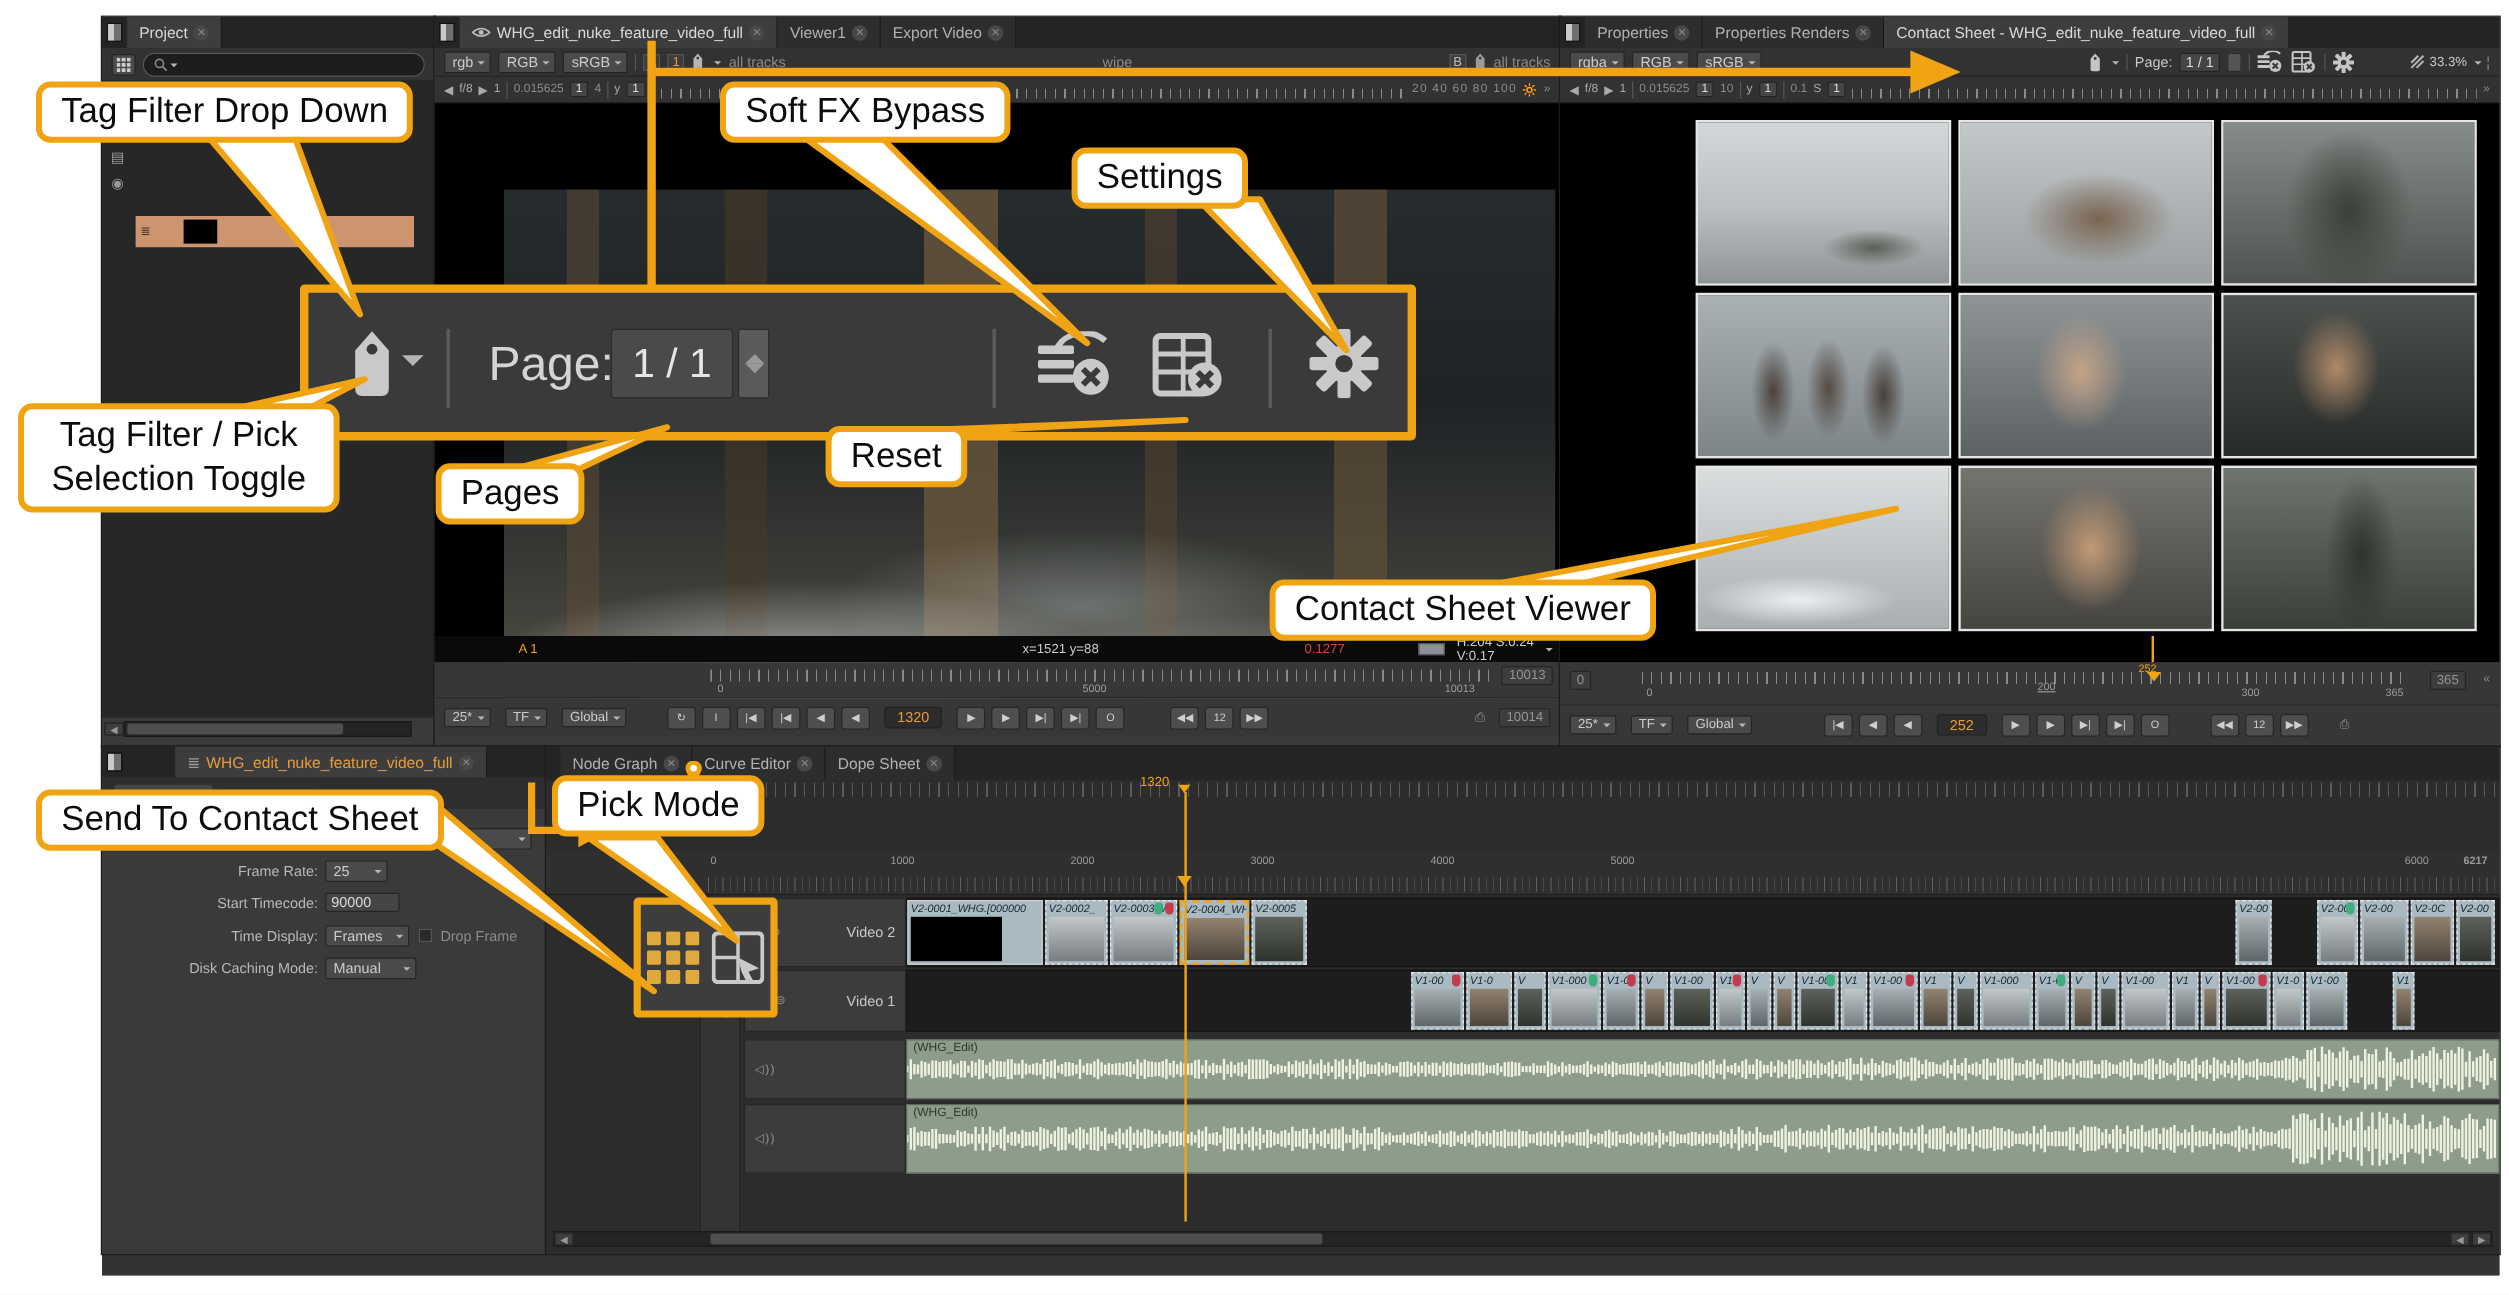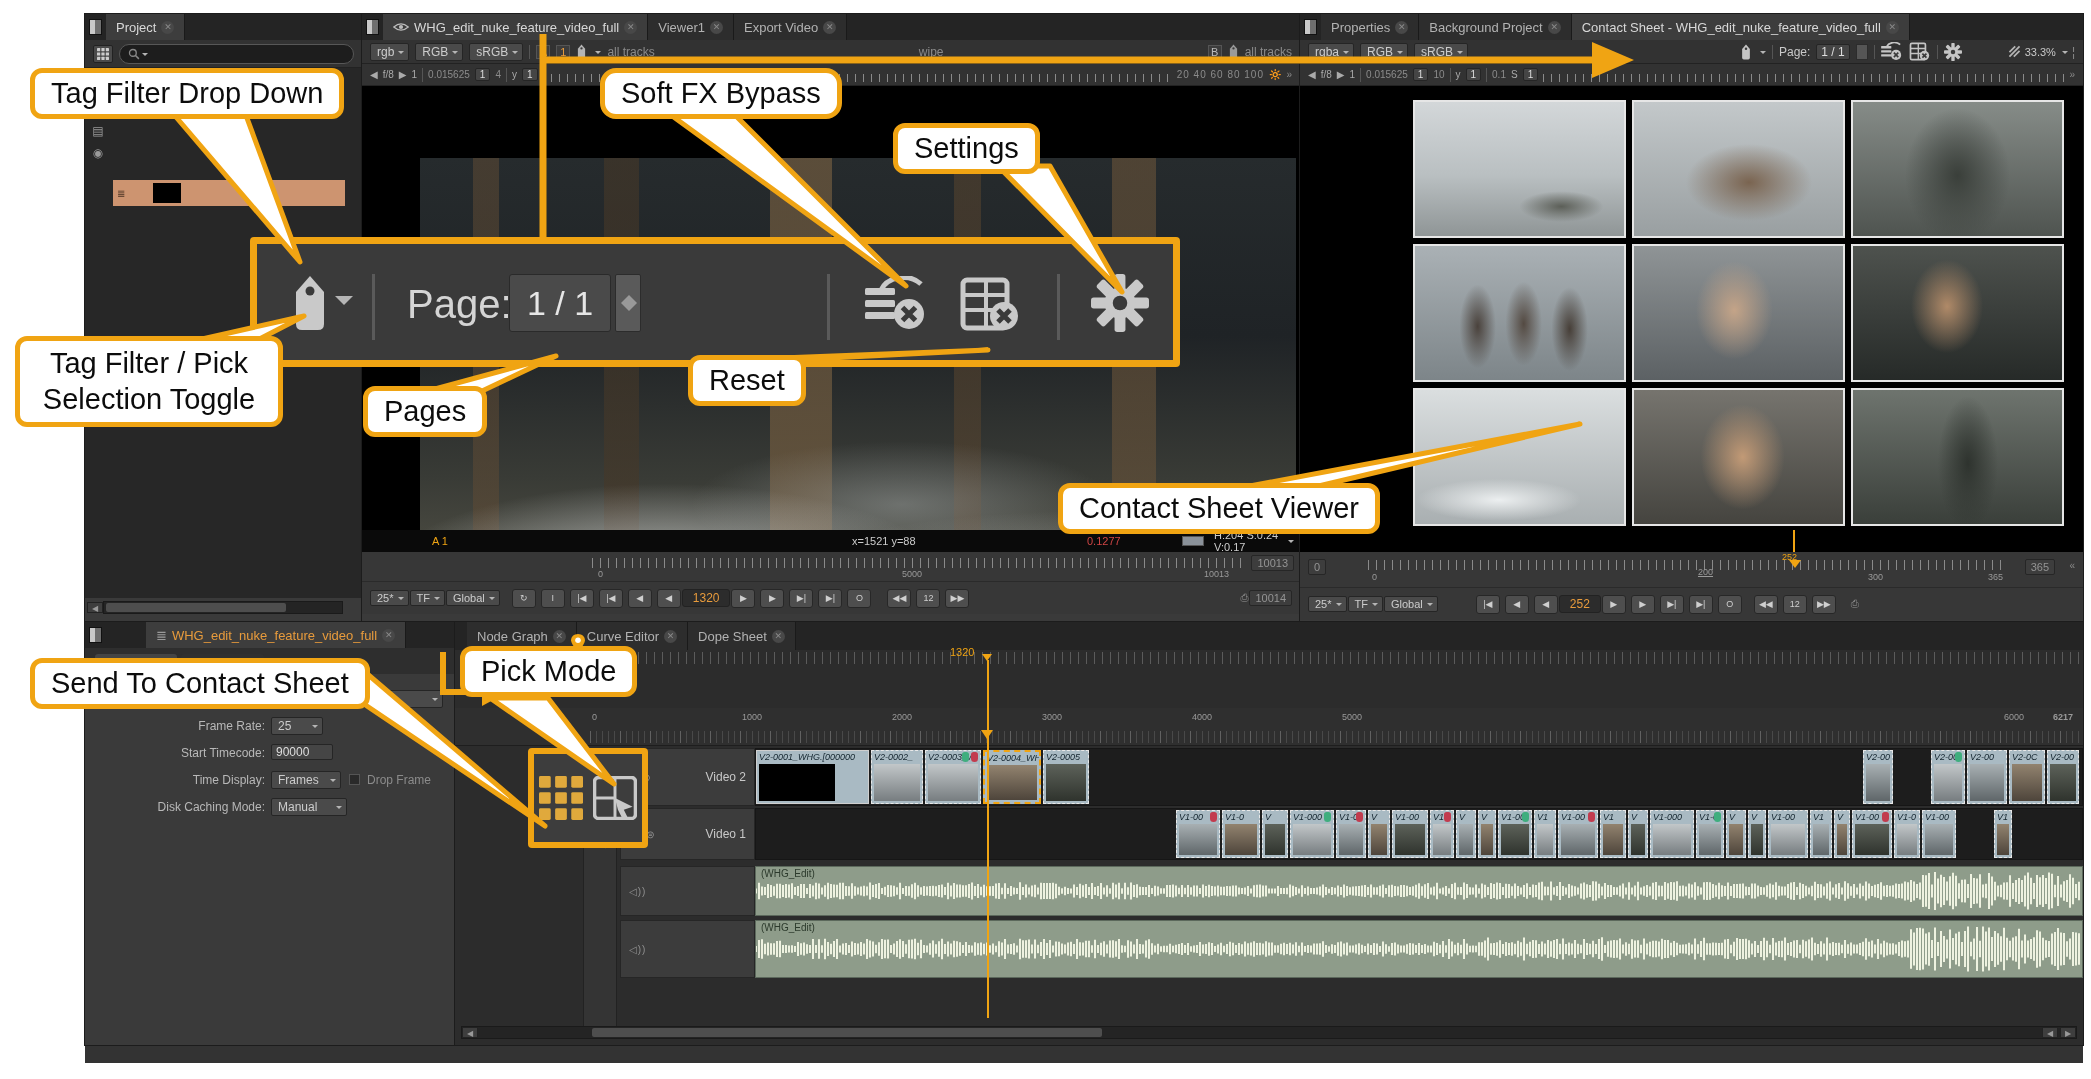--- a/index.html
+++ b/index.html
@@ -22,21 +22,21 @@
   .dd{background:#4a4a4a;border:1px solid #252525;border-radius:2px;padding:1px 14px 1px 6px;position:relative;color:#ccc;white-space:nowrap;}
   .dd:after{content:"";position:absolute;right:4px;top:45%;border:3px solid transparent;border-top-color:#b5b5b5;}
   .caret{display:inline-block;border:3px solid transparent;border-top-color:#b5b5b5;margin-left:2px;transform:translateY(2px);}
   .vbox{background:#454545;border:1px solid #252525;border-radius:2px;padding:0 4px;color:#ddd;}
   .sep{width:1px;height:14px;background:#555;}
   .ab{display:inline-block;min-width:14px;text-align:center;border:1px solid #555;background:#3c3c3c;padding:0 2px;color:#e89b3c;font-size:11px;}
   .ab.b{color:#bbb;}
   .ticks{background:repeating-linear-gradient(90deg,#8a8a8a 0 1px,transparent 1px 8px);}
   .ticksbig{background:repeating-linear-gradient(90deg,#777 0 1px,transparent 1px 30px),repeating-linear-gradient(90deg,#555 0 1px,transparent 1px 6px);}
   
-  .trans{position:absolute;left:0;right:0;height:32px;background:#373737;display:flex;align-items:center;gap:1px;padding:0 8px;font-size:11px;color:#ccc;}
+  .trans{position:absolute;left:0;right:0;height:32px;background:#373737;display:flex;align-items:center;gap:12px;padding:0 8px;font-size:11px;color:#ccc;}
   .tbtn{display:inline-block;min-width:24px;height:19px;background:#4e4e4e;border:1px solid #272727;border-radius:3px;color:#cfcfcf;font-size:9px;line-height:17px;text-align:center;padding:0 3px;}
   .fbox{background:#2c2c2c;border:1px solid #222;border-radius:3px;color:#e89b3c;font-size:12px;padding:1px 10px;}
   .numbox{background:#3d3d3d;border:1px solid #262626;border-radius:2px;color:#949494;font-size:11px;padding:1px 5px;}
   .rlabel{position:absolute;font-size:9px;color:#9a9a9a;}
   .orange{color:#f0a413;}
   .red{color:#d04545;}
   
   .v-art{position:absolute;left:58px;top:72px;width:876px;height:444px;
     background:
       radial-gradient(420px 150px at 28% 97%, rgba(222,226,228,.85), rgba(222,226,228,0) 70%),
@@ -313,21 +313,21 @@
   </div>
 
   <div class="panel" id="p-contact" style="left:1215px;top:0;width:783px;height:608px;">
     <div class="tabbar">
       <span class="sliver"></span>
       <span class="tab">
           <span>Properties</span>
           <span class="close">✕</span>
         </span>
       <span class="tab">
-          <span>Background Project</span>
+          <span>Properties Renders</span>
           <span class="close">✕</span>
         </span>
       <span class="tab active">
           <span>Contact Sheet - WHG_edit_nuke_feature_video_full</span>
           <span class="close">✕</span>
         </span>
     </div>
     <div class="toolbar" style="top:26px;">
       <span class="dd">rgba</span>
       <span class="dd">RGB</span>
@@ -761,20 +761,20 @@
     <polygon points="180,344 250,344 304,316"></polygon>
     <polygon points="424,392 480,392 556,356"></polygon>
     <polygon points="728,360 790,360 988,350"></polygon>
     <polygon points="1234,489 1306,489 1580,424"></polygon>
     <polygon points="358,666 358,700 545,826"></polygon>
     <polygon points="490,698 548,698 614,784"></polygon>
   </g>
 </svg>
 
 <div class="callout" style="left:30px;top:68px;">Tag Filter Drop Down</div>
-<div class="callout" style="left:600px;top:68px;border-radius:16px;">Soft FX Bypass</div>
+<div class="callout" style="left:600px;top:68px;">Soft FX Bypass</div>
 <div class="callout" style="left:893px;top:123px;text-align:center;">Settings</div>
 <div class="callout two" style="left:15px;top:336px;">Tag Filter / Pick Selection Toggle</div>
 <div class="callout" style="left:363px;top:386px;">Pages</div>
 <div class="callout" style="left:688px;top:355px;">Reset</div>
 <div class="callout" style="left:1058px;top:483px;">Contact Sheet Viewer</div>
 <div class="callout" style="left:30px;top:658px;">Send To Contact Sheet</div>
 <div class="callout" style="left:460px;top:646px;">Pick Mode</div>
 
 </body></html>

